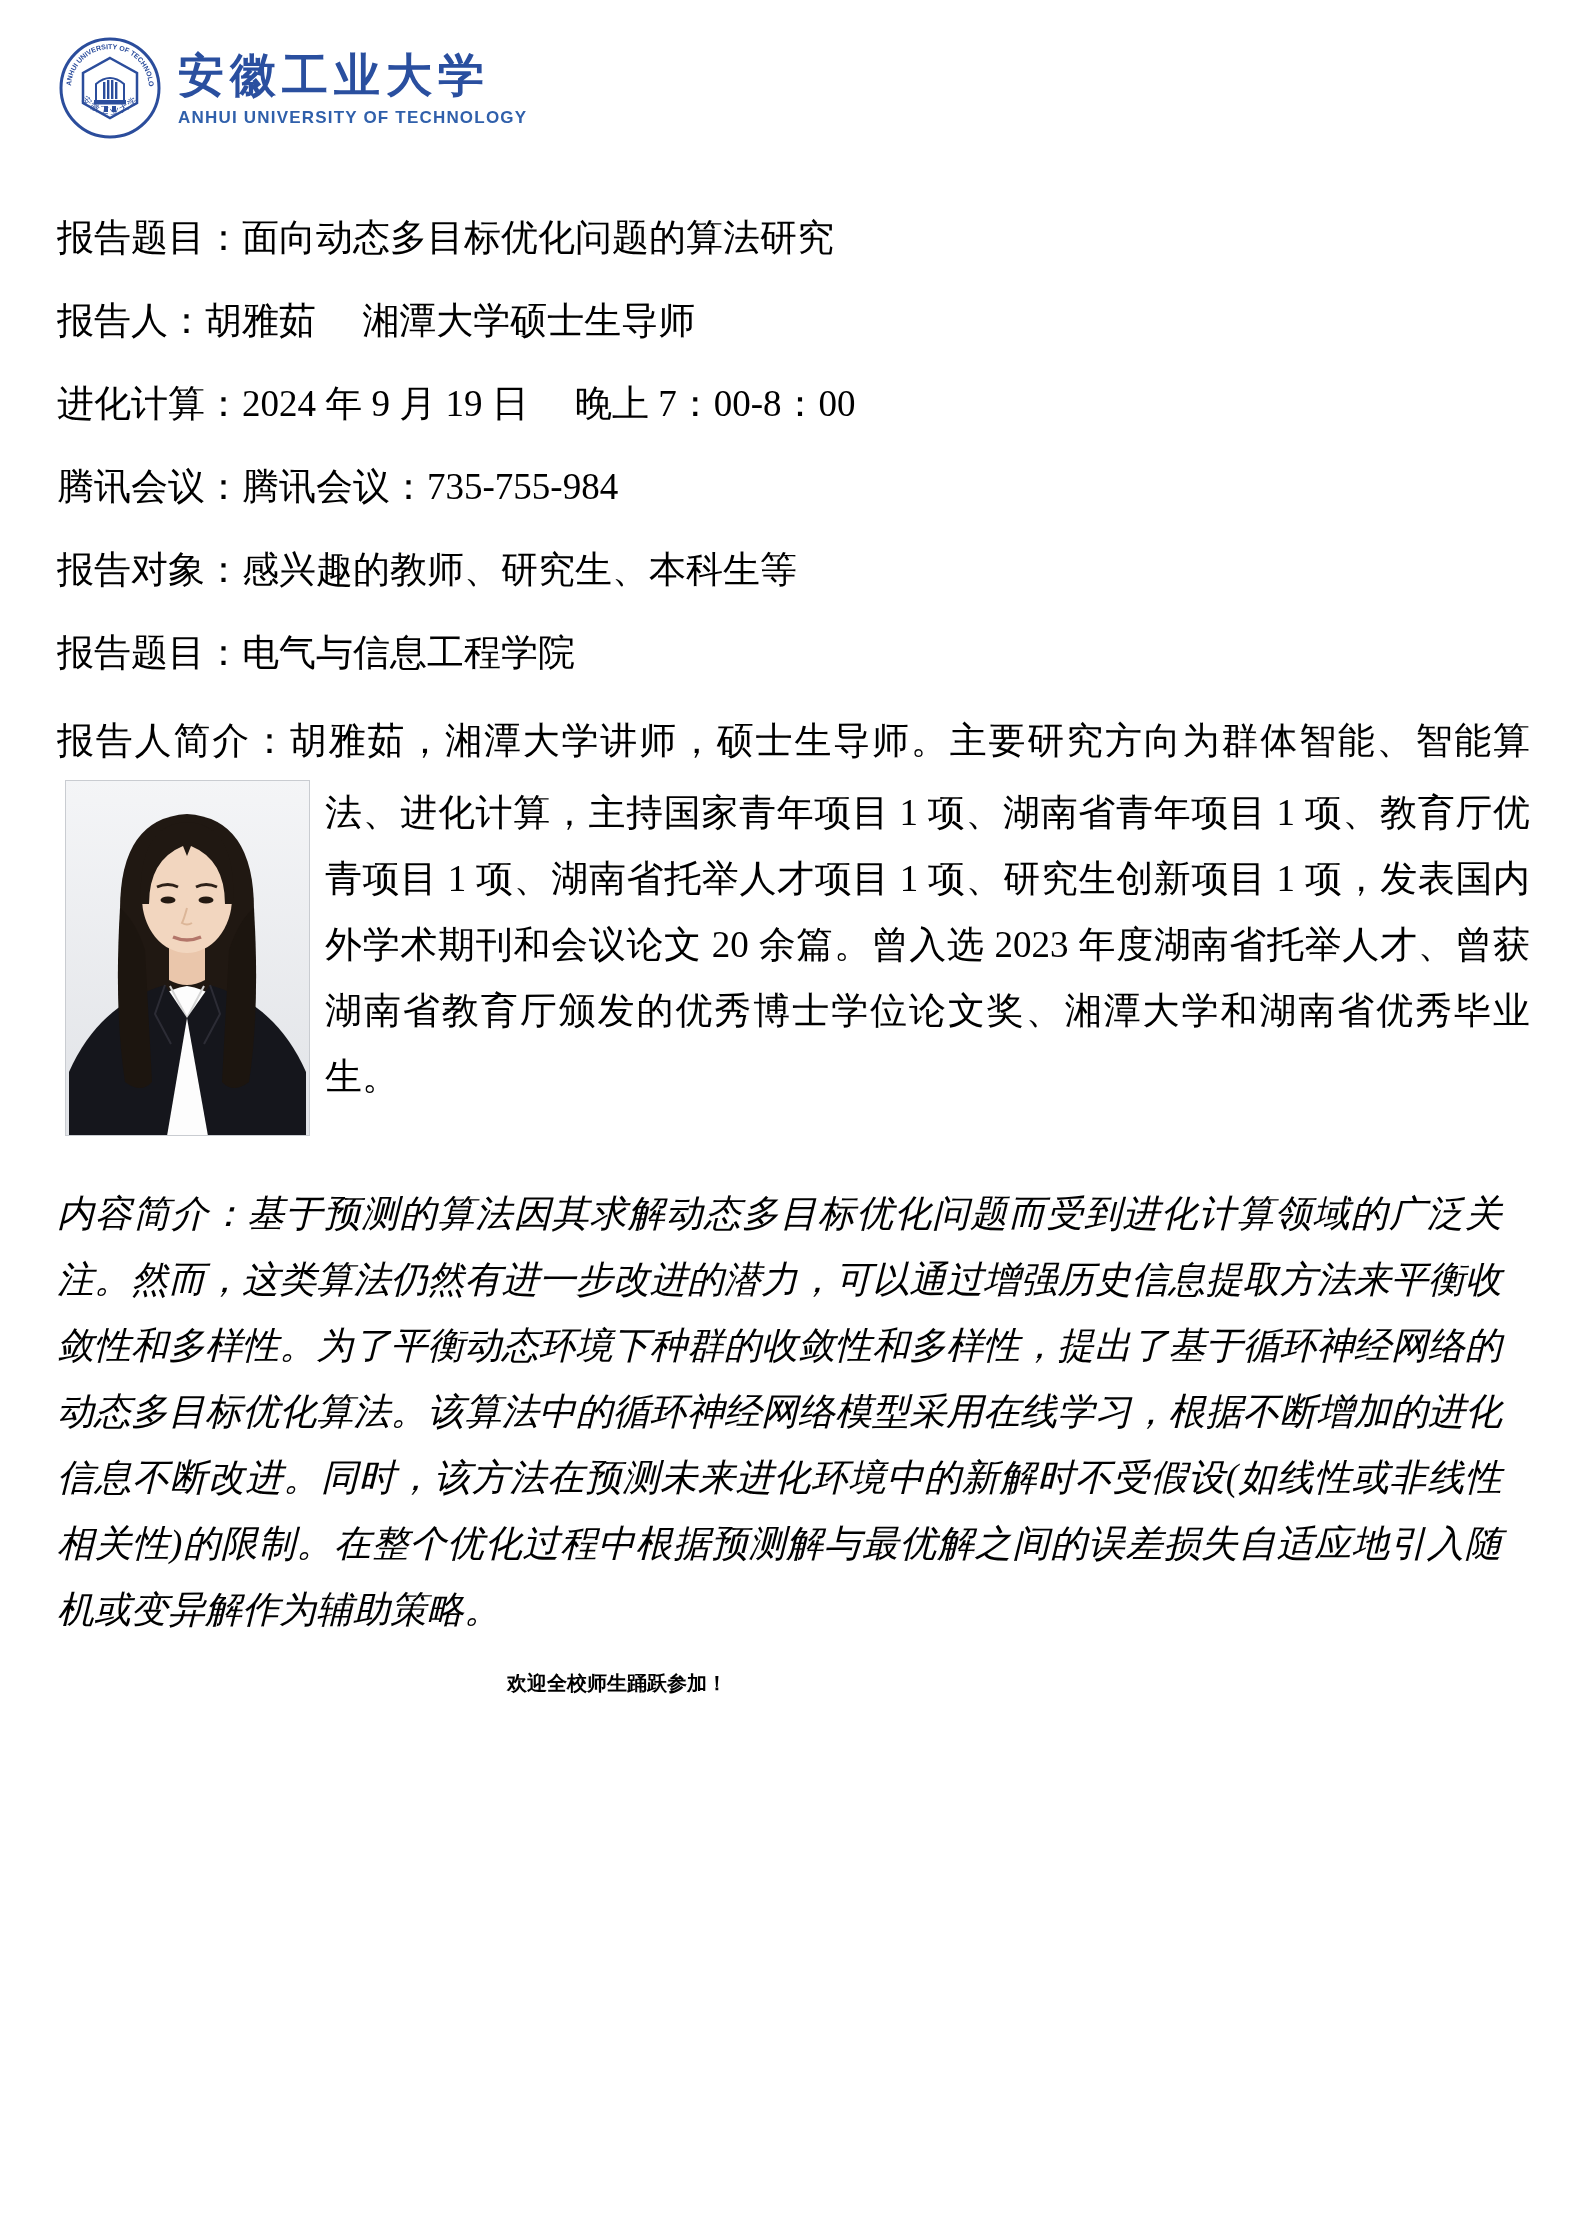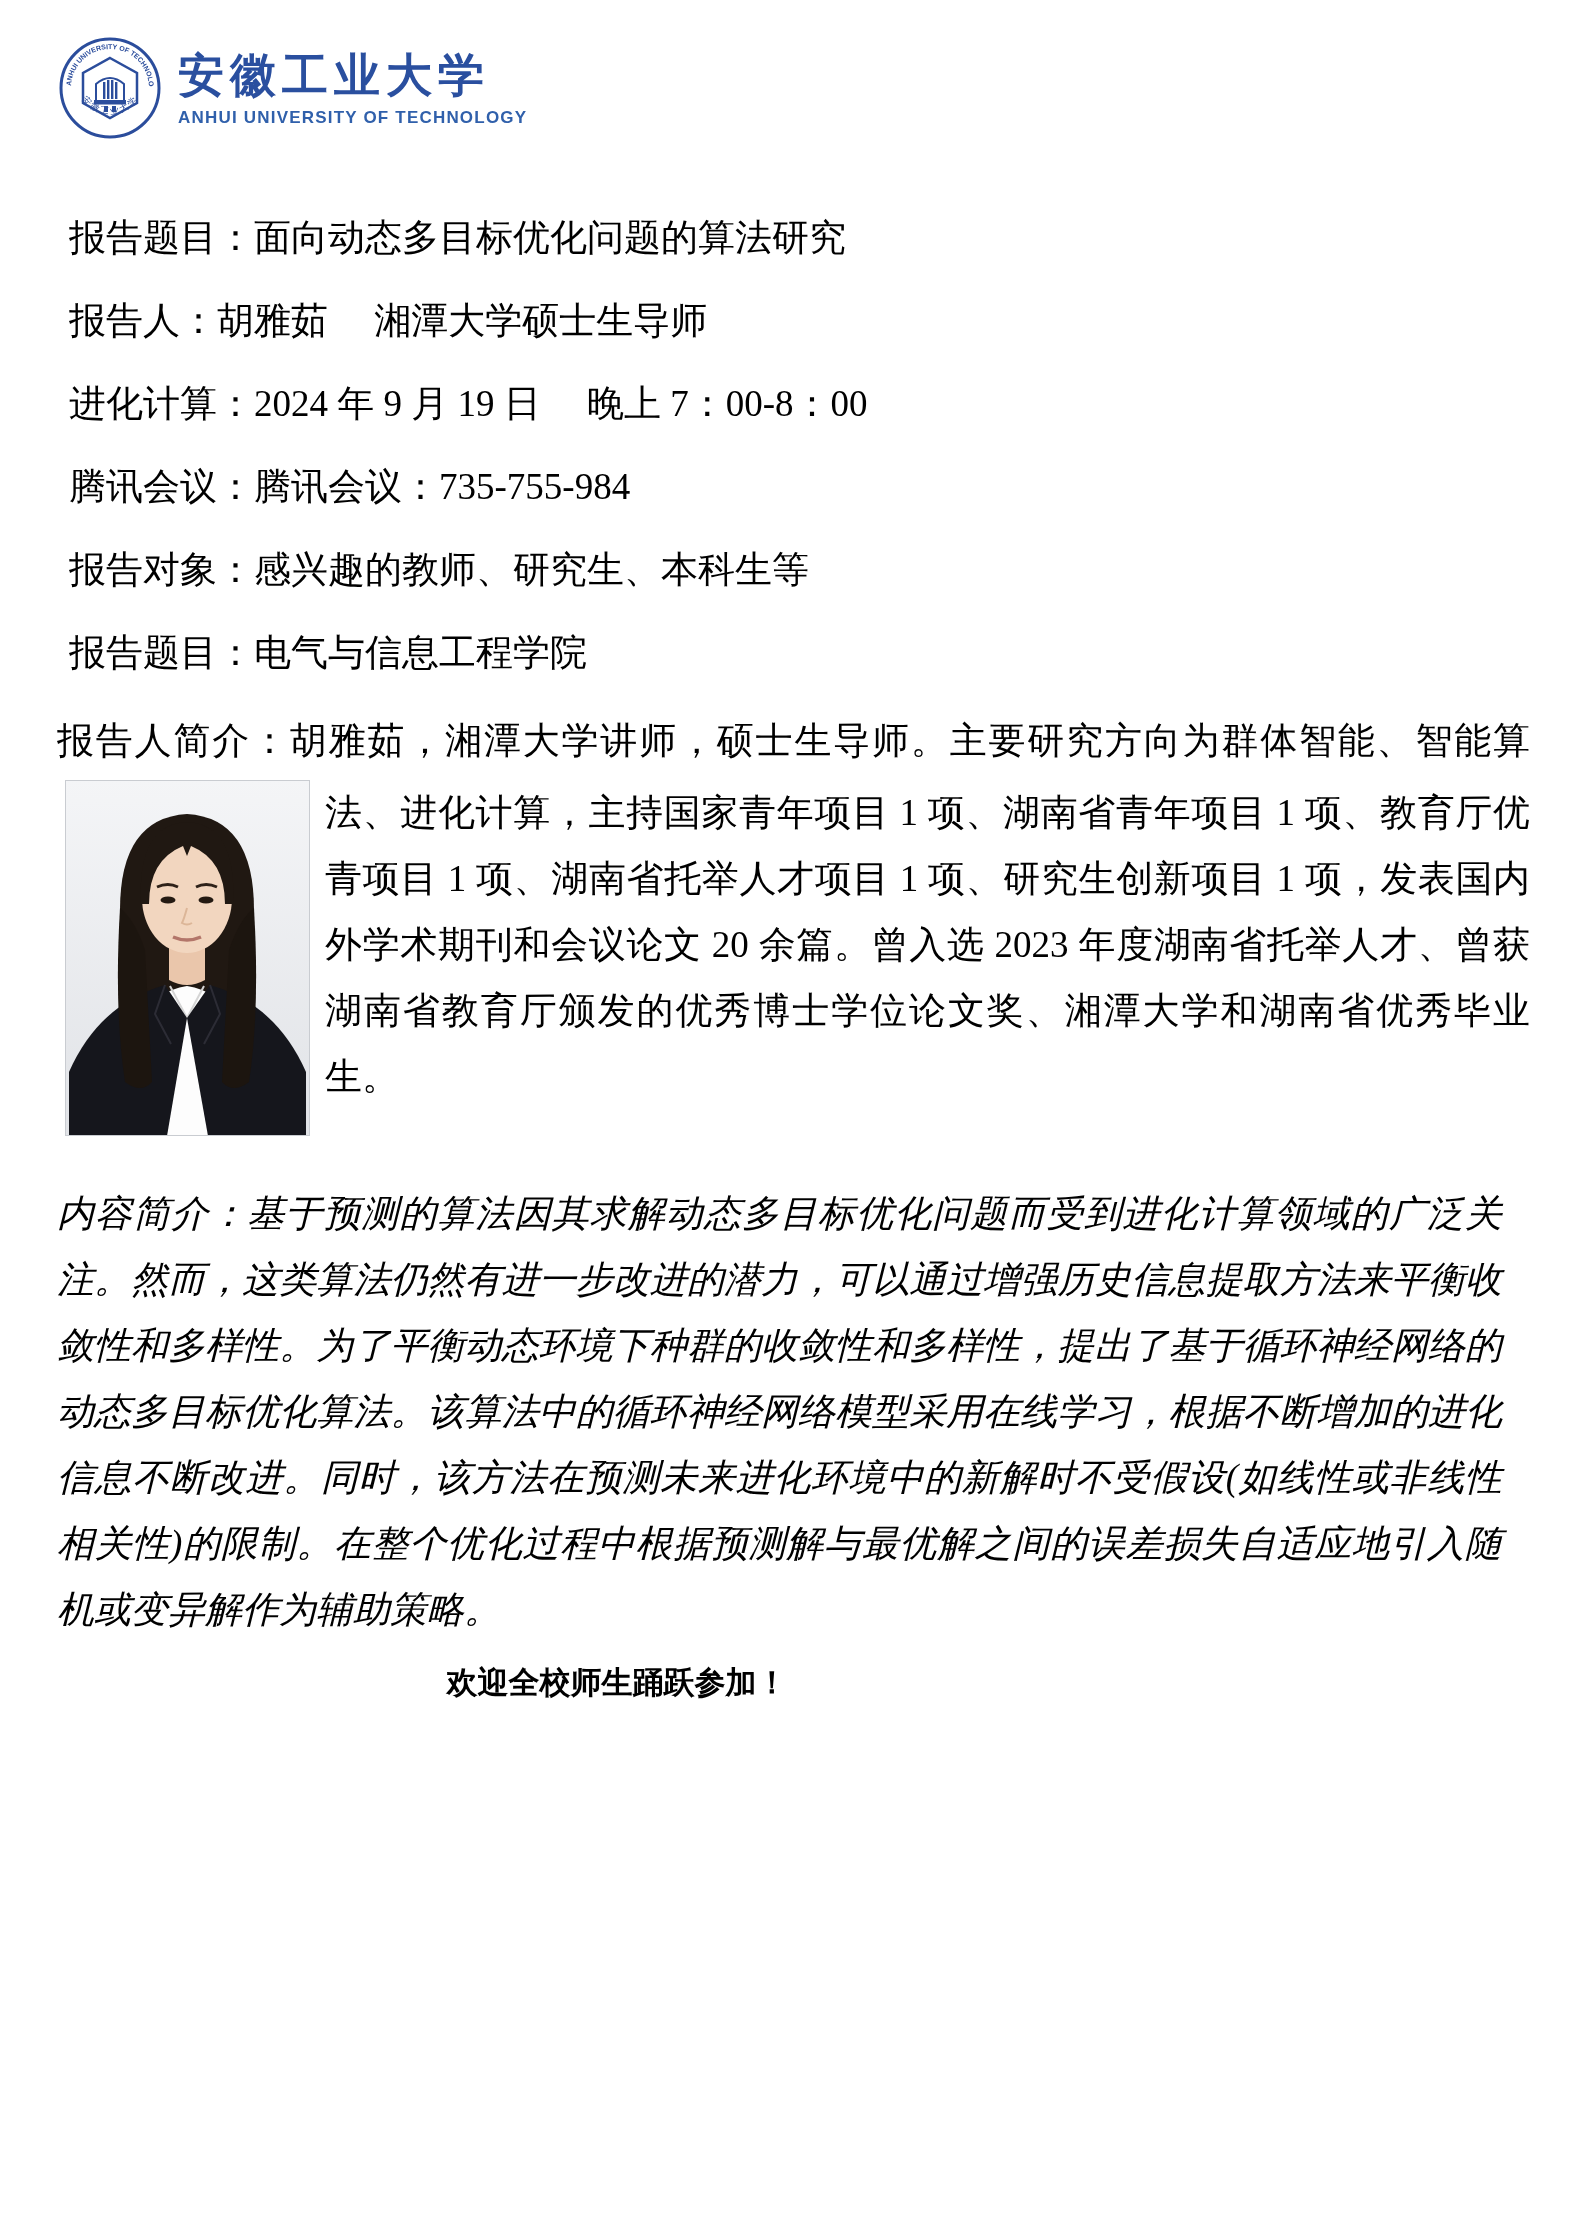--- a/index.html
+++ b/index.html
@@ -16,36 +16,36 @@
   .logo-cn {
     font-size:46px; font-weight:bold; color:#2a4f9f;
     letter-spacing:6px; line-height:1.2;
   }
   .logo-en {
     font-family:"Liberation Sans","DejaVu Sans",sans-serif;
     font-size:17px; font-weight:bold; color:#3060ab;
     letter-spacing:1.2px; margin-top:4px;
   }
   
-  .info-section { padding:56px 57px 0 57px;margin-left:12px; }
+  .info-section { padding:56px 57px 0 57px; }
   .info-line { font-size:37px; line-height:83px; white-space:nowrap; }
   
   .bio-section { padding:14px 57px 0 57px; font-size:37px; }
   .bio-line1 { line-height:66px; text-align:justify; text-align-last:justify; }
   .bio-row { display:flex; margin-top:6px; }
   .photo { width:245px; height:356px; flex:none; margin-left:8px; display:block; }
   .bio-rest { flex:1; margin-left:15px; line-height:66px; text-align:justify; }
   
   .content-section { padding:45px 85px 0 57px; font-size:37px; line-height:66px;font-style:italic; }
   .content-section > div { text-align:justify; }
   .para2 { text-indent:96px; }
   
   .footer {
     margin-left:57px; width:1120px; margin-top:20px;
-    text-align:center; font-size:31px; font-weight:bold; line-height:40px;
+    text-align:center; font-size:20px; font-weight:bold; line-height:40px;
   }
 </style>
 </head>
 <body>
 
 <div class="page">
 
   <div class="header">
     <div class="seal">
       <svg viewBox="0 0 104 104" xmlns="http://www.w3.org/2000/svg">

